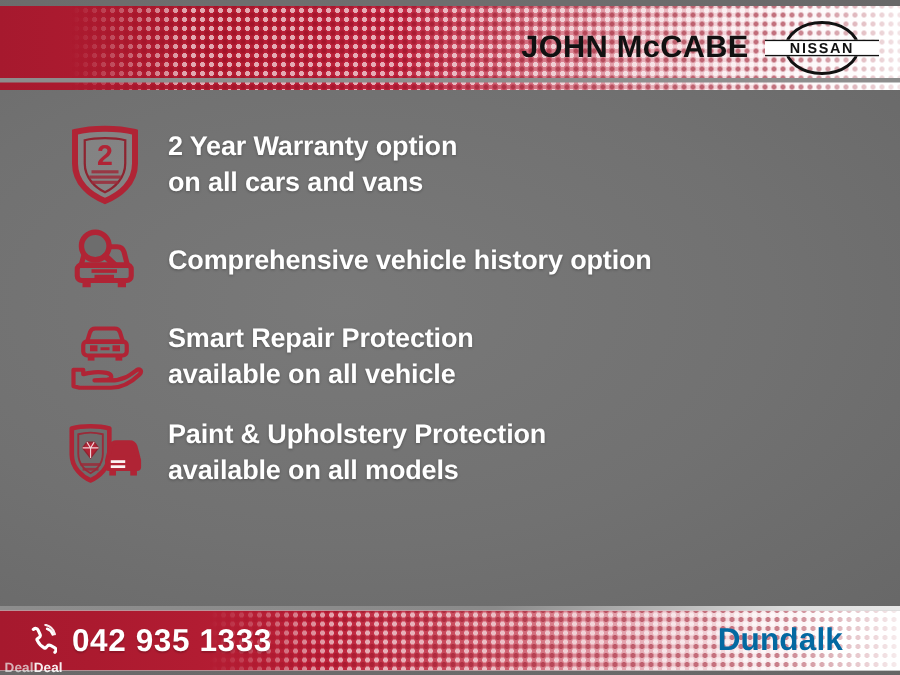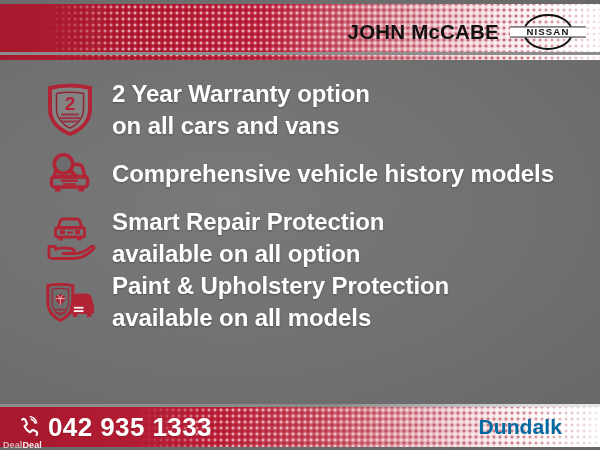--- a/index.html
+++ b/index.html
@@ -104,21 +104,21 @@
   .feature-icon {
     width: 52px;
     height: 52px;
     flex: 0 0 52px;
     display: flex;
     align-items: center;
     justify-content: center;
   }
   .feature-text {
     color: #ffffff;
-    font-size: 24px;
+    font-size: 18px;
     font-weight: bold;
     line-height: 1.32;
     letter-spacing: -0.1px;
     text-shadow: 0 1px 2px rgba(0,0,0,0.30);
     white-space: pre-line;
   }
 
   
   .footer-strip {
     position: absolute;
@@ -168,21 +168,21 @@
     position: absolute;
     left: 18px;
     top: 0;
     height: 40px;
     display: flex;
     align-items: center;
     gap: 10px;
   }
   .phone-number {
     color: #ffffff;
-    font-size: 26px;
+    font-size: 21px;
     font-weight: bold;
     letter-spacing: 0.4px;
     line-height: 1;
     text-shadow: 0 1px 1px rgba(0,0,0,0.18);
     text-align: right;
   }
   .location {
     position: absolute;
     right: 38px;
     top: 0;
@@ -260,21 +260,21 @@
           <rect x="11" y="36" width="5.5" height="4.5" fill="#b02435"></rect>
           <rect x="34.5" y="36" width="5.5" height="4.5" fill="#b02435"></rect>
           <rect x="17" y="28.5" width="17" height="2.4" fill="#b02435"></rect>
           <rect x="19" y="32.2" width="13" height="2.4" fill="#b02435"></rect>
 
           <circle cx="19.5" cy="13" r="9.2" fill="#6d6d6d"></circle>
           <circle cx="19.5" cy="13" r="9.2" fill="none" stroke="#b02435" stroke-width="3.6"></circle>
           <line x1="26.2" y1="19.6" x2="32" y2="25.2" stroke="#b02435" stroke-width="4.2" stroke-linecap="round"></line>
         </svg>
       </div>
-      <div class="feature-text">Comprehensive vehicle history models</div>
+      <div class="feature-text">Comprehensive vehicle history option</div>
     </div>
 
     <div class="feature-row">
       <div class="feature-icon">
         <svg width="52" height="50" viewBox="0 0 52 50">
 
           <path d="M14 15 L16 8.5 C16.6 6.8 17.8 6 19.6 6 L32.4 6
                    C34.2 6 35.4 6.8 36 8.5 L38 15 Z" fill="none" stroke="#b02435" stroke-width="2.8" stroke-linejoin="round"></path>
           <rect x="11.5" y="14.5" width="29" height="9.5" rx="2.6" fill="none" stroke="#b02435" stroke-width="2.8"></rect>
           <rect x="14.5" y="24" width="4.5" height="3.4" fill="#b02435"></rect>
@@ -286,21 +286,21 @@
           <path d="M5 44.5 L5 33.5 L11.5 33.5 L11.5 36.5
                    C15 35.2 22 34.6 27 35.6
                    C31 36.4 31.3 39.6 27.5 40.1
                    L19 40.6
                    L30 40.6 C38 40.6 42 37.5 47 33.8
                    C49.5 32 51 34.6 49 36.6
                    C43 42.4 37 45.5 30 45.5 L9 45.5 Z" fill="none" stroke="#b02435" stroke-width="2.8" stroke-linejoin="round" stroke-linecap="round"></path>
         </svg>
       </div>
       <div class="feature-text">Smart Repair Protection
-available on all option</div>
+available on all vehicle</div>
     </div>
 
     <div class="feature-row">
       <div class="feature-icon">
         <svg width="54" height="48" viewBox="0 0 54 48">
 
           <path d="M4 7 C11 5 23 5 30 7 L30 25 C30 34.5 22.5 40.5 17 43
                    C11.5 40.5 4 34.5 4 25 Z" fill="#6d6d6d" stroke="#b02435" stroke-width="3.2" stroke-linejoin="round"></path>
           <path d="M8.5 11 C14 9.6 20 9.6 25.5 11 L25.5 24.5
                    C25.5 31.5 20.8 36 17 38 C13.2 36 8.5 31.5 8.5 24.5 Z" fill="none" stroke="#9b2a38" stroke-width="1.3"></path>

